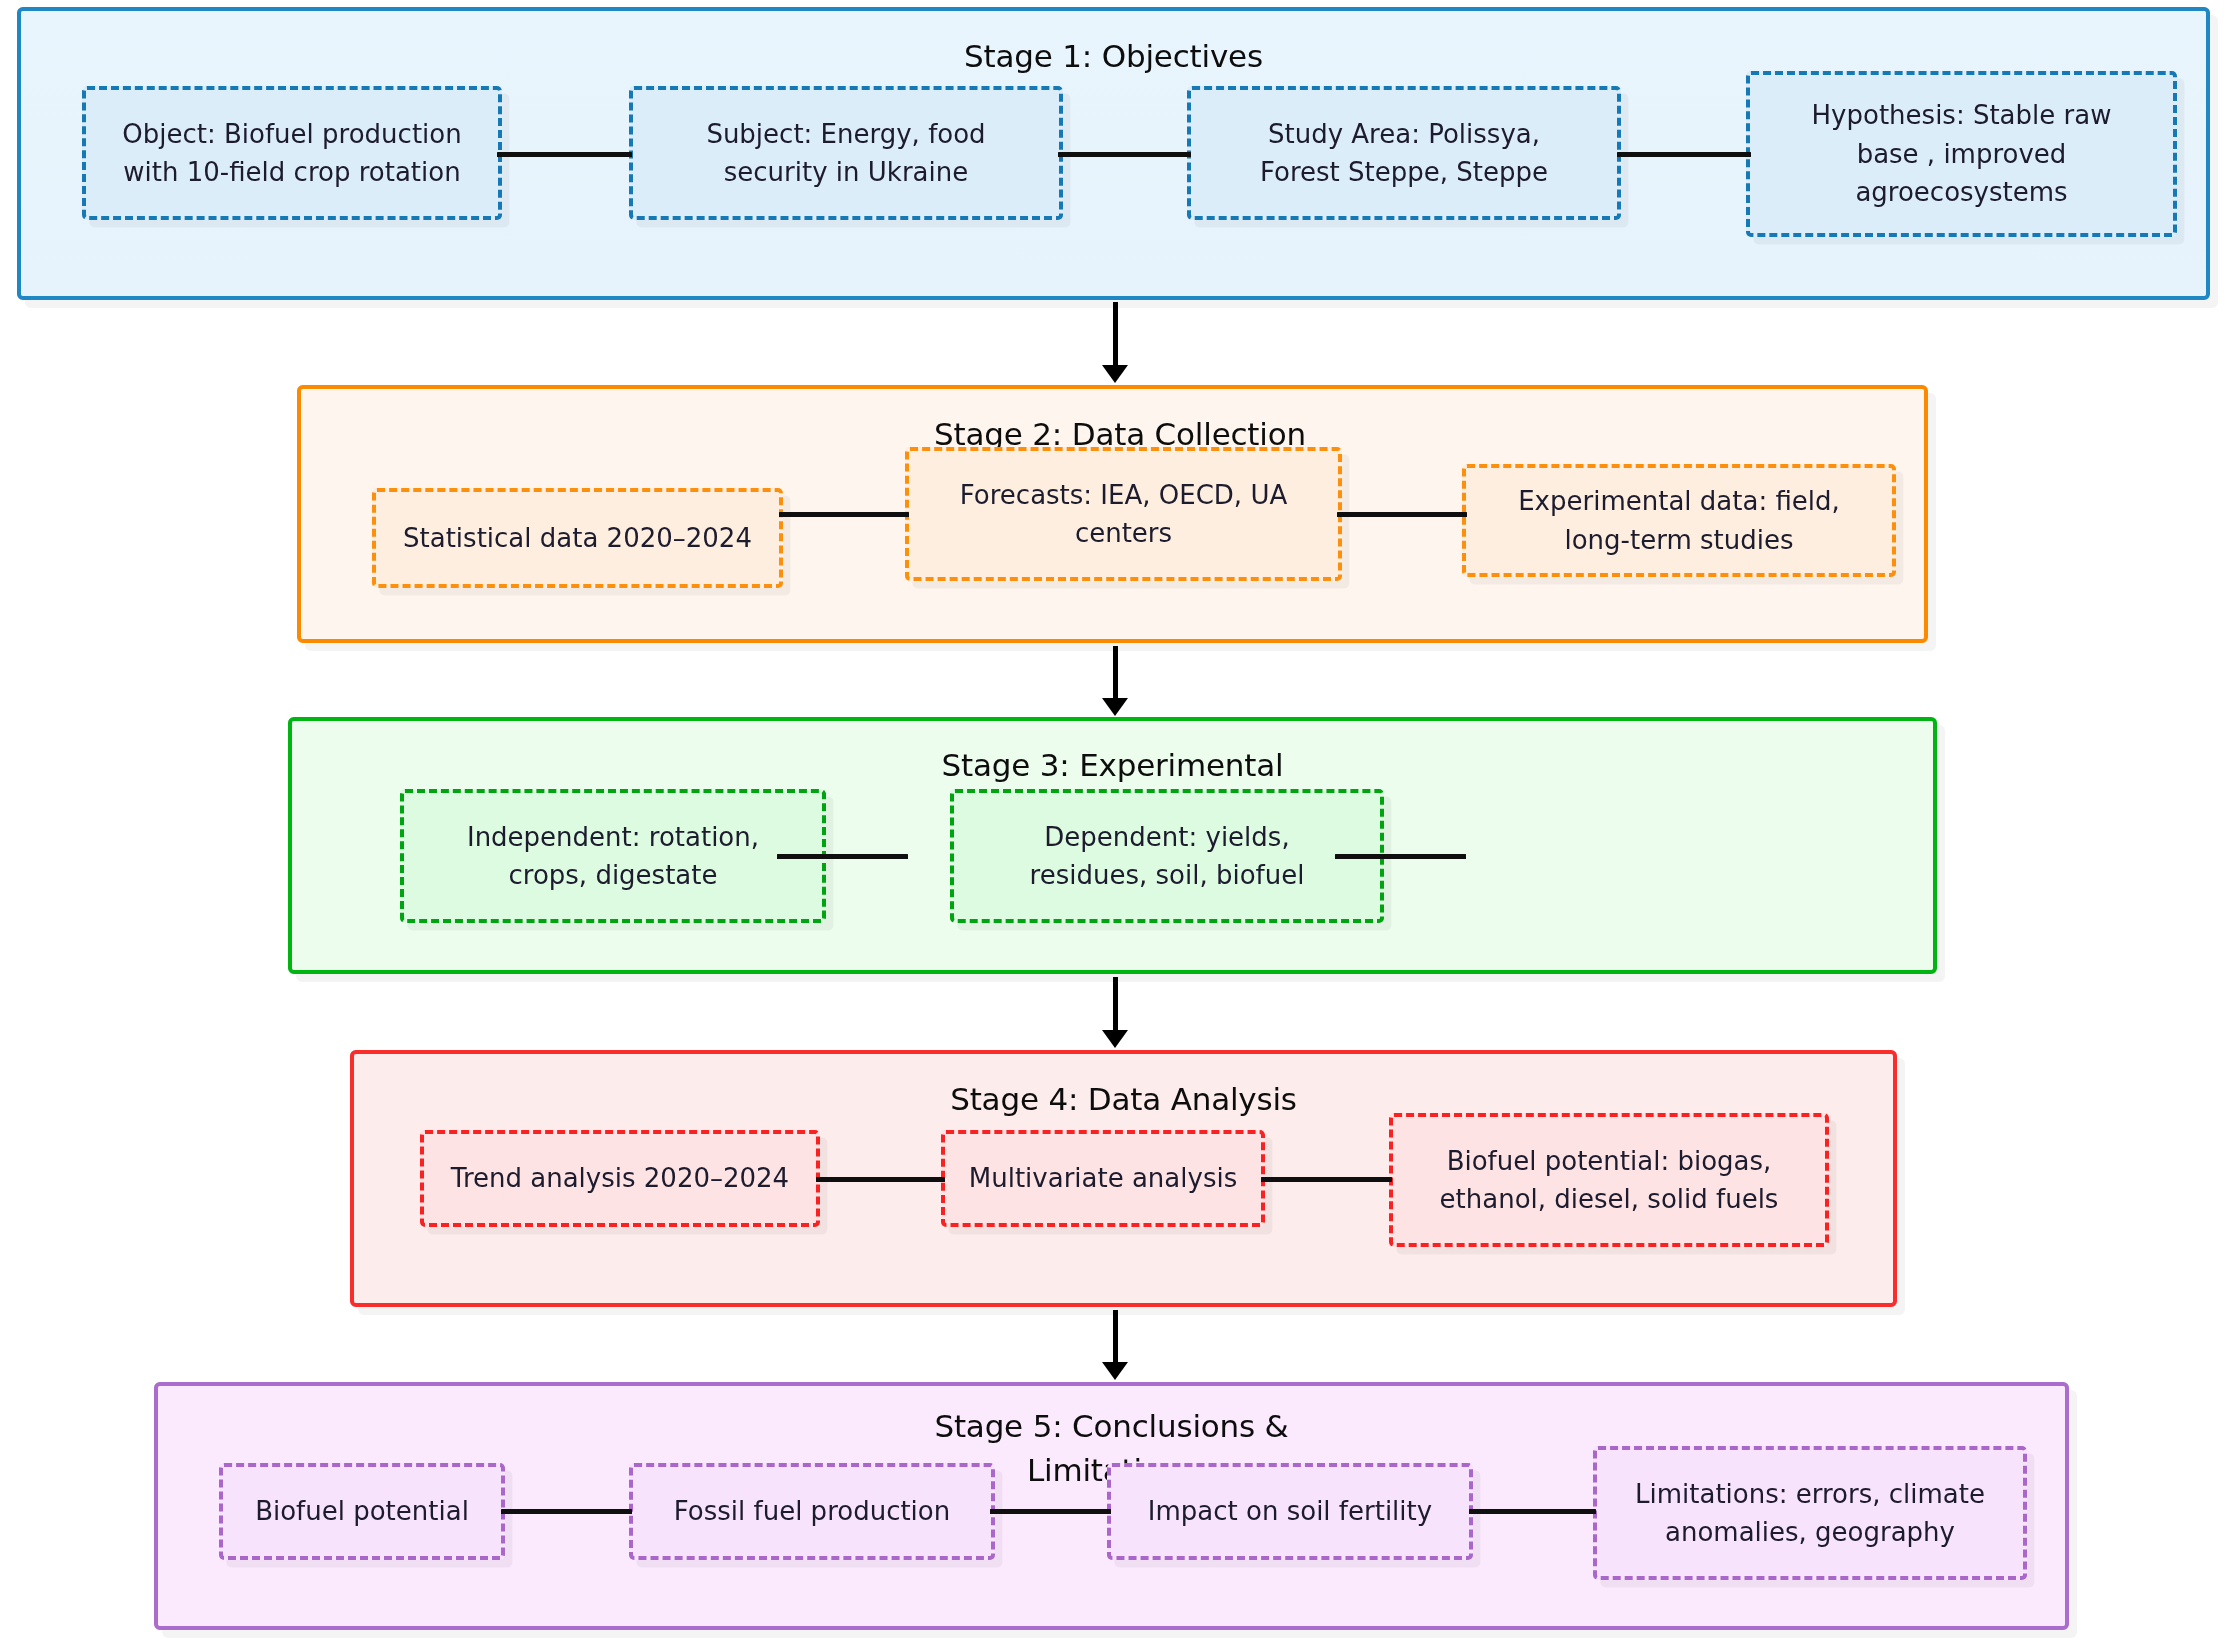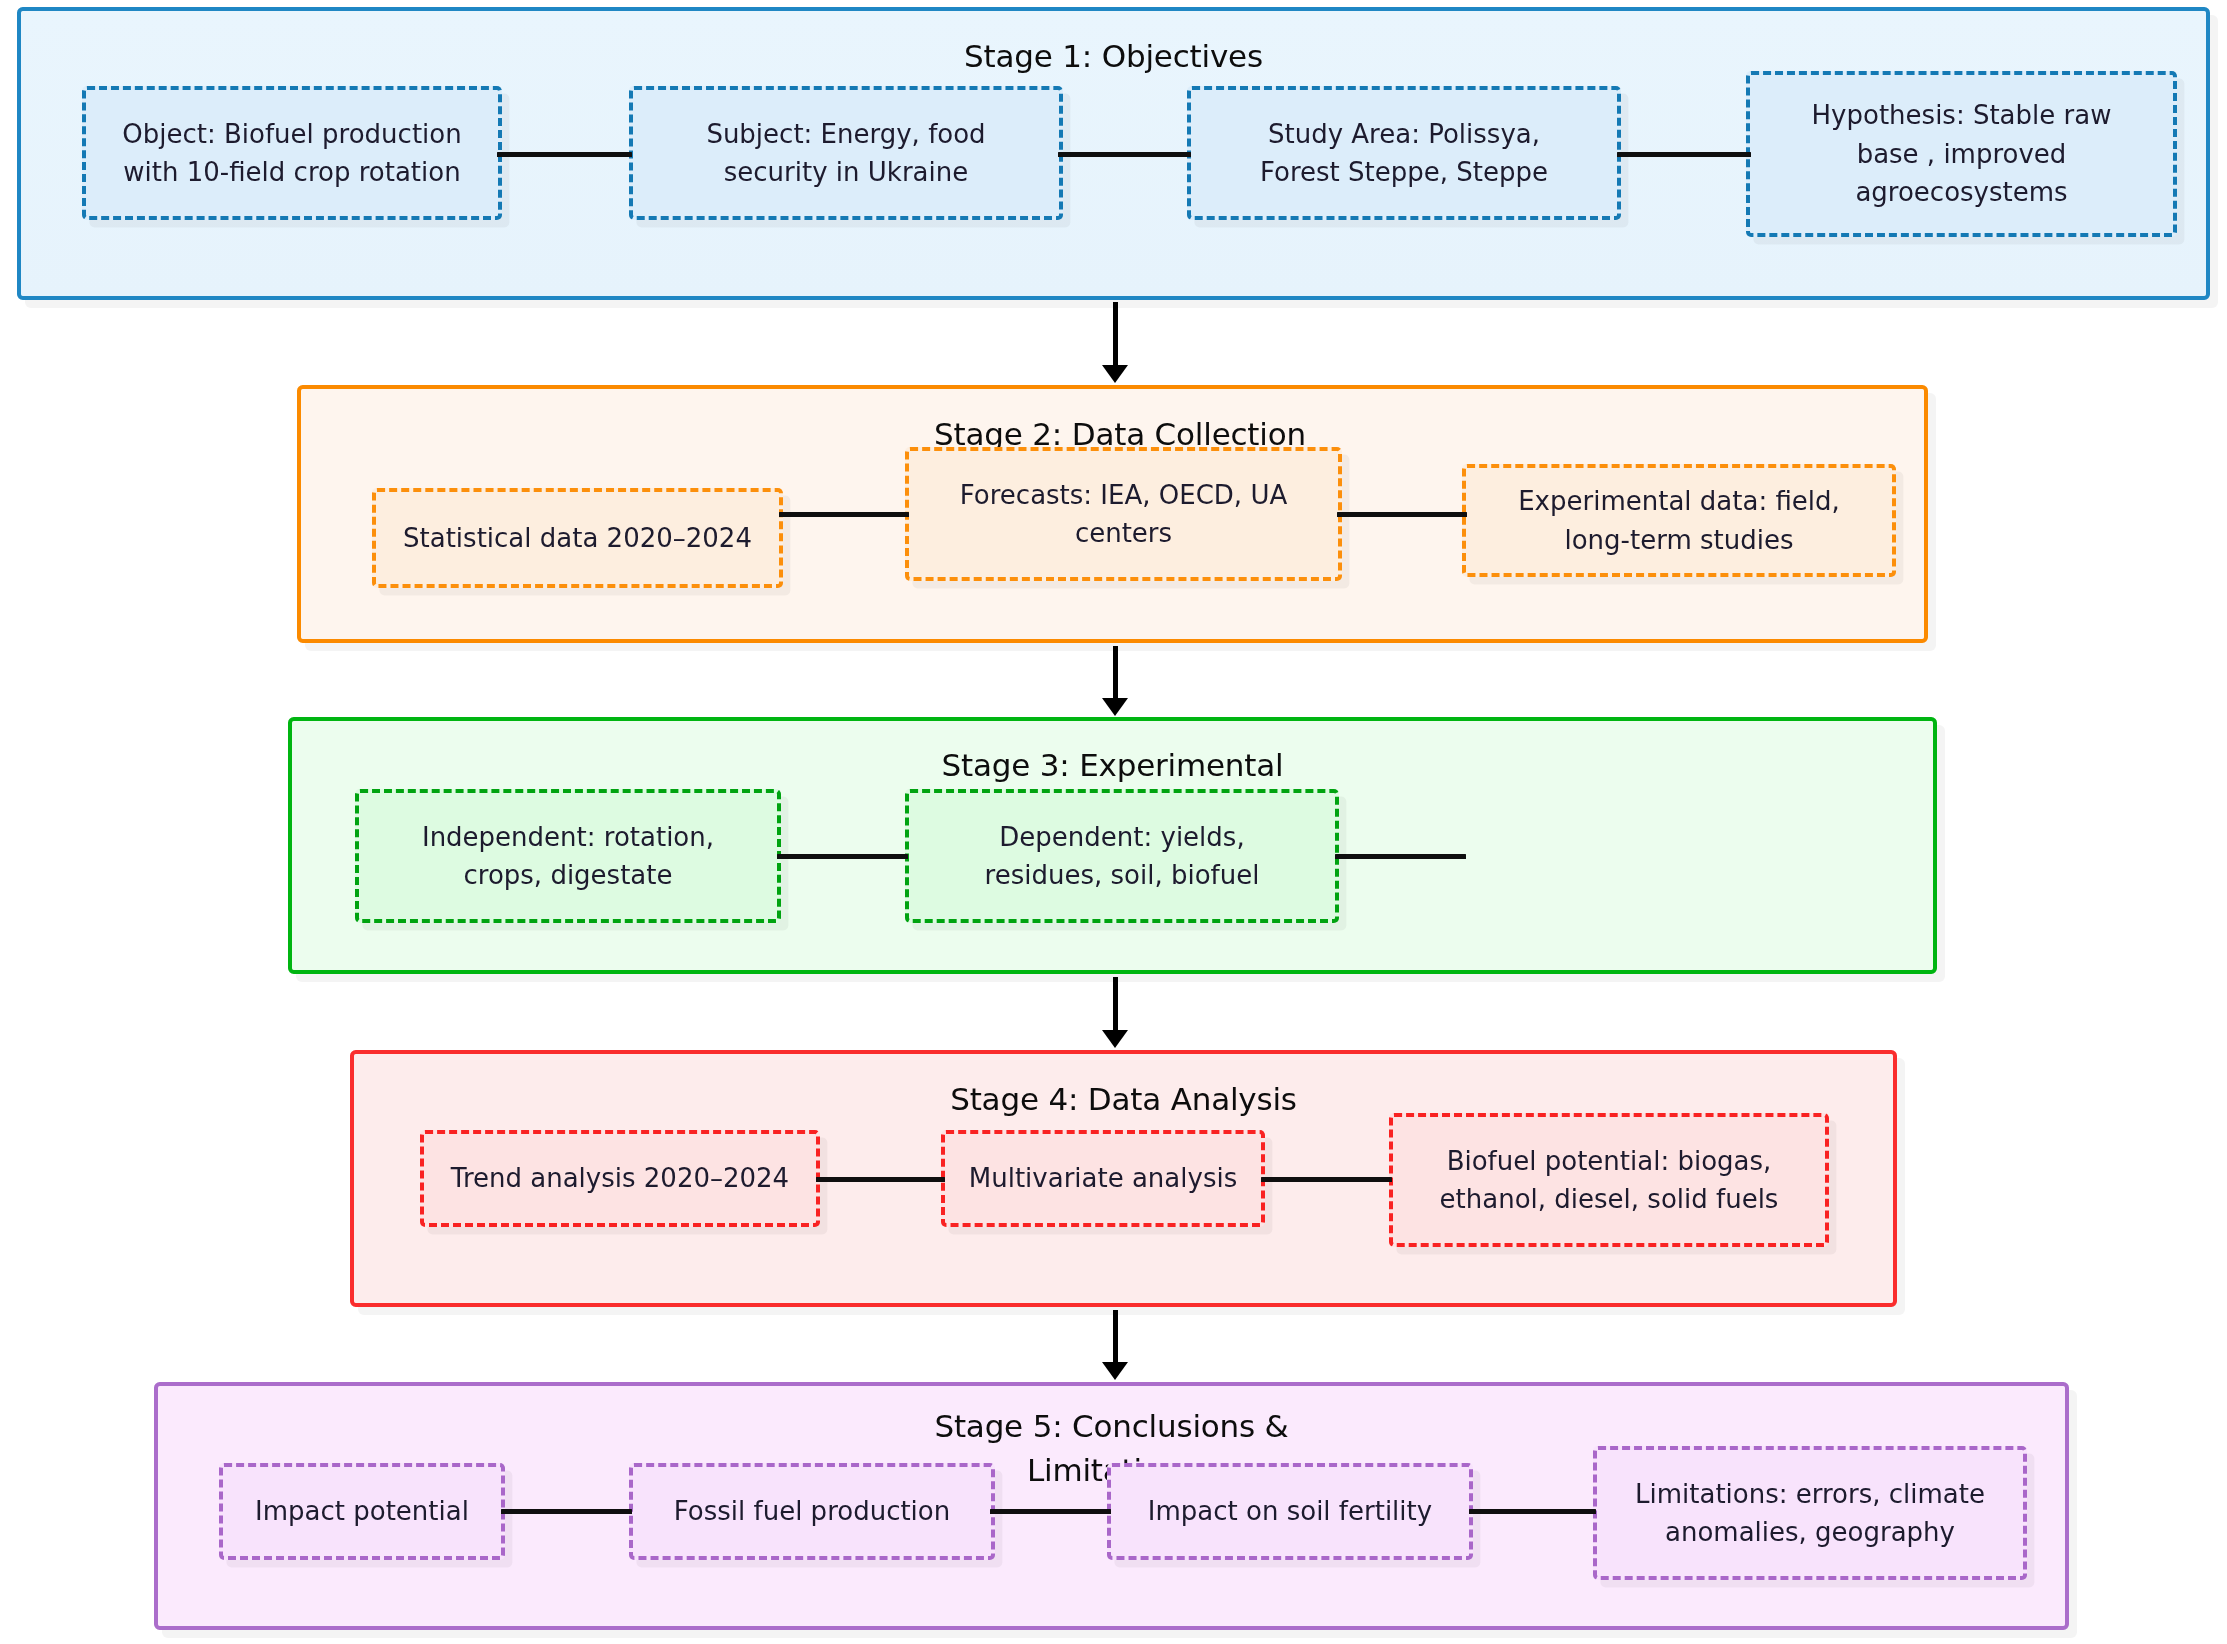--- a/index.html
+++ b/index.html
@@ -64,21 +64,21 @@
     text-align: center;
     font-size: 26px;
     line-height: 1.48;
     color: #1d1b2e;
     white-space: pre-line;
     padding: 3.4px 9.1px;
     box-shadow: 7.4px 7.4px 0 0 rgba(0,0,0,0.045);
   }
   .node-blue   { border-color: #1479b4; background: #dcedfa; }
   .node-orange { border-color: #fc8f0b; background: #fdeedf; }
-  .node-green  { border-color: #00a310; background: #ddfbe1; }
+  .node-green  { border-color: #00a310; background: #ddfbe1; margin-left: 45px; }
   .node-red    { border-color: #f92222; background: #fde3e3; }
   .node-purple { border-color: #a967c9; background: #f8e3fc; }
 
   
   .hlink {
     position: absolute;
     height: 4.6px;
     background: #0f0f0f;
     border-radius: 0.6px;
   }
@@ -168,21 +168,21 @@
   <div class="hlink" style="left:816px; top:1177px; width:129px;"></div>
   <div class="hlink" style="left:1261px; top:1177px; width:131px;"></div>
 
   <div class="varrow" style="left:1113px; top:1310px; height:53px;"></div>
 
   <div class="stage stage-purple" style="left:154px; top:1382px; width:1915px; height:248px;">
     <div class="stage-title" style="top:18.3px;">Stage 5: Conclusions &amp;
 Limitations</div>
   </div>
 
-  <div class="node node-purple" style="left:219px; top:1463px; width:286px; height:97px;">Impact potential</div>
+  <div class="node node-purple" style="left:219px; top:1463px; width:286px; height:97px;">Biofuel potential</div>
   <div class="node node-purple" style="left:629px; top:1463px; width:366px; height:97px;">Fossil fuel production</div>
   <div class="node node-purple" style="left:1107px; top:1463px; width:366px; height:97px;">Impact on soil fertility</div>
   <div class="node node-purple" style="left:1593px; top:1446px; width:434px; height:134px;">Limitations: errors, climate
 anomalies, geography</div>
 
   <div class="hlink" style="left:501px; top:1509px; width:131px;"></div>
   <div class="hlink" style="left:990px; top:1509px; width:121px;"></div>
   <div class="hlink" style="left:1469px; top:1509px; width:127px;"></div>
 
 </div>

